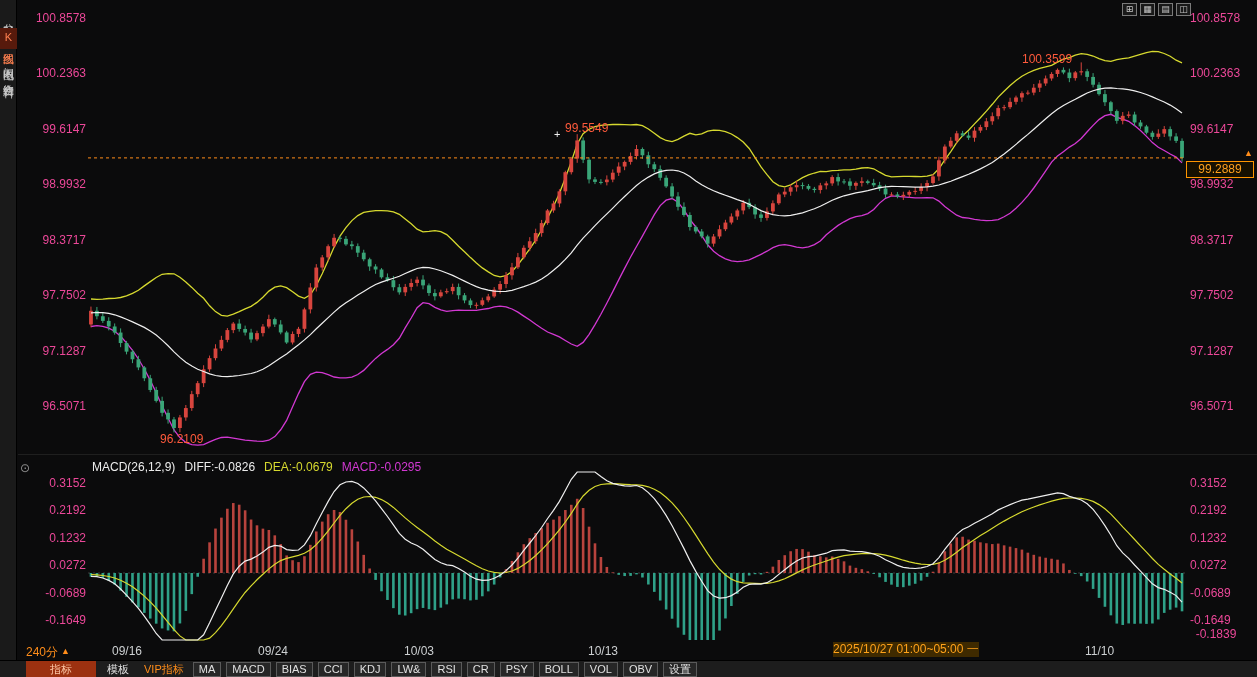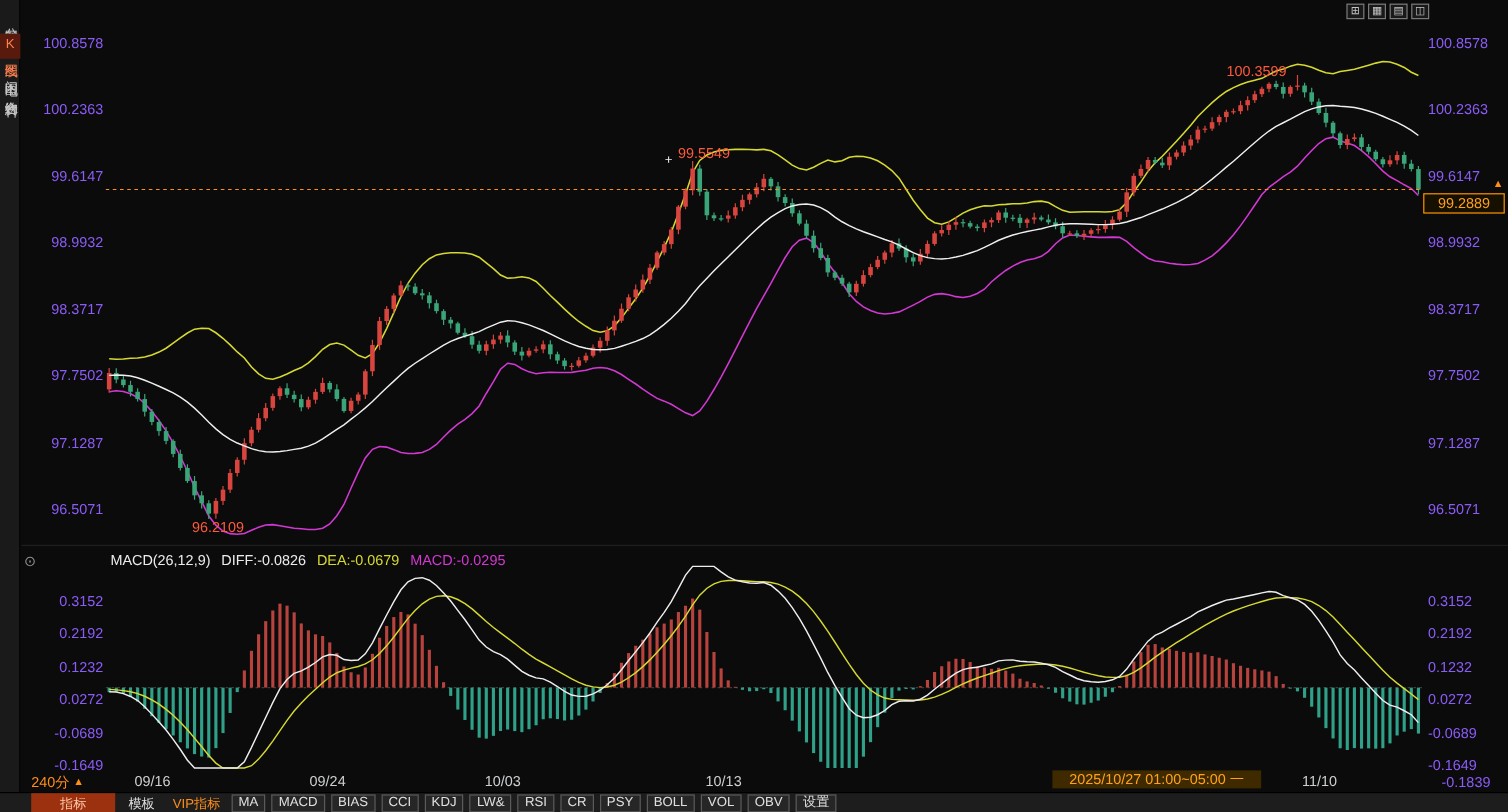--- a/index.html
+++ b/index.html
@@ -19,38 +19,38 @@
   .t-period{color:#ff4d2e;}
   .t-pause{color:#ff8d1a;font-size:12px;}
   .t-ind-icon{color:#cfcfcf;}
   .t-boll{color:#ececec;}
   .t-upper{color:#d6d92f;}
   .t-lower{color:#d238d2;}
   #win-icons{position:absolute;left:1122px;top:3px;display:flex;gap:3px;z-index:7;}
   .win-ic{width:13px;height:11px;border:1px solid #7a7a7a;background:#191919;color:#c4c4c4;
           font-size:9px;line-height:11px;text-align:center;cursor:pointer;}
   
-  .axis-label{position:absolute;font-size:12px;color:#8b5cf6;line-height:14px;z-index:6;margin-top:18px;}
+  .axis-label{position:absolute;font-size:12px;color:#ec4899;line-height:14px;z-index:6;}
   
   .anno{position:absolute;font-size:12px;color:#ff5a3c;z-index:5;white-space:nowrap;}
   .anno-cross{position:absolute;font-size:11px;color:#f2f2f2;z-index:5;}
   .price-tag{position:absolute;width:66px;height:15px;border:1px solid #ff9500;background:#161001;
              color:#ffa01e;font-size:12px;line-height:15px;text-align:center;z-index:6;}
   .price-arrow{position:absolute;font-size:9px;color:#ff8d1a;z-index:6;}
   
   .macd-row{position:absolute;left:92px;top:460px;display:flex;gap:9px;font-size:12px;z-index:6;white-space:nowrap;justify-content:center;}
   .mw{color:#ececec;} .my{color:#d6d92f;} .mm{color:#d238d2;}
   .panel-toggle{position:absolute;left:20px;top:461px;color:#8f8f8f;font-size:12px;z-index:6;cursor:pointer;}
   .divider{position:absolute;height:1px;background:#1f1f1f;z-index:2;}
   
   .x-period{position:absolute;left:26px;top:644px;color:#ff8d1a;font-size:12px;z-index:6;display:flex;gap:3px;cursor:pointer;}
   .x-arrow{font-size:9px;line-height:14px;}
   .x-date{position:absolute;top:644px;font-size:12px;color:#cdd0d2;z-index:6;}
-  .x-highlight{position:absolute;left:833px;top:642px;height:15px;line-height:15px;padding:0 14px;
-               background:#3f2a00;color:#ffa21a;font-size:12px;z-index:6;white-space:nowrap;margin-left:44px;}
+  .x-highlight{position:absolute;left:833px;top:642px;height:15px;line-height:15px;padding:0 0;
+               background:#3f2a00;color:#ffa21a;font-size:12px;z-index:6;white-space:nowrap;}
   .watermark{position:absolute;left:1112px;top:620px;font-size:37px;font-weight:bold;
              color:#ced2d4;letter-spacing:1px;z-index:5;}
   
   .toolbar{position:absolute;left:0;bottom:0;width:1257px;height:17px;background:#1d1d1d;
            border-top:1px solid #000;display:flex;align-items:center;gap:5px;
            padding-left:26px;font-size:11px;z-index:8;box-sizing:border-box;}
   .tb-tab-active{background:#9c3110;color:#ffc9a8;padding:1px 24px;cursor:pointer;}
   .tb-tab{color:#e0e0e0;padding:1px 6px;cursor:pointer;}
   .tb-vip{color:#ff8d1a;padding:1px 4px;cursor:pointer;}
   .tb-btn{border:1px solid #5a5a5a;background:#262626;color:#e0e0e0;padding:0 5px;height:13px;
@@ -717,14 +717,14 @@
     <div class="axis-label" style="left: 34px; top: 503.44px; width: 52px; text-align: right;">0.2192</div>
     <div class="axis-label" style="left: 1190px; top: 503.44px; width: 52px; text-align: left;">0.2192</div>
     <div class="axis-label" style="left: 34px; top: 530.839px; width: 52px; text-align: right;">0.1232</div>
     <div class="axis-label" style="left: 1190px; top: 530.839px; width: 52px; text-align: left;">0.1232</div>
     <div class="axis-label" style="left: 34px; top: 558.237px; width: 52px; text-align: right;">0.0272</div>
     <div class="axis-label" style="left: 1190px; top: 558.237px; width: 52px; text-align: left;">0.0272</div>
     <div class="axis-label" style="left: 34px; top: 585.664px; width: 52px; text-align: right;">-0.0689</div>
     <div class="axis-label" style="left: 1190px; top: 585.664px; width: 52px; text-align: left;">-0.0689</div>
     <div class="axis-label" style="left: 34px; top: 613.062px; width: 52px; text-align: right;">-0.1649</div>
     <div class="axis-label" style="left: 1190px; top: 613.062px; width: 52px; text-align: left;">-0.1649</div>
-    <div class="axis-label" style="left: 1190px; top: 627px; width: 52px; text-align: right;">-0.1839</div>
+    <div class="axis-label" style="left: 1190px; top: 627px; width: 52px; text-align: center;">-0.1839</div>
   </div>
 
 </body></html>

